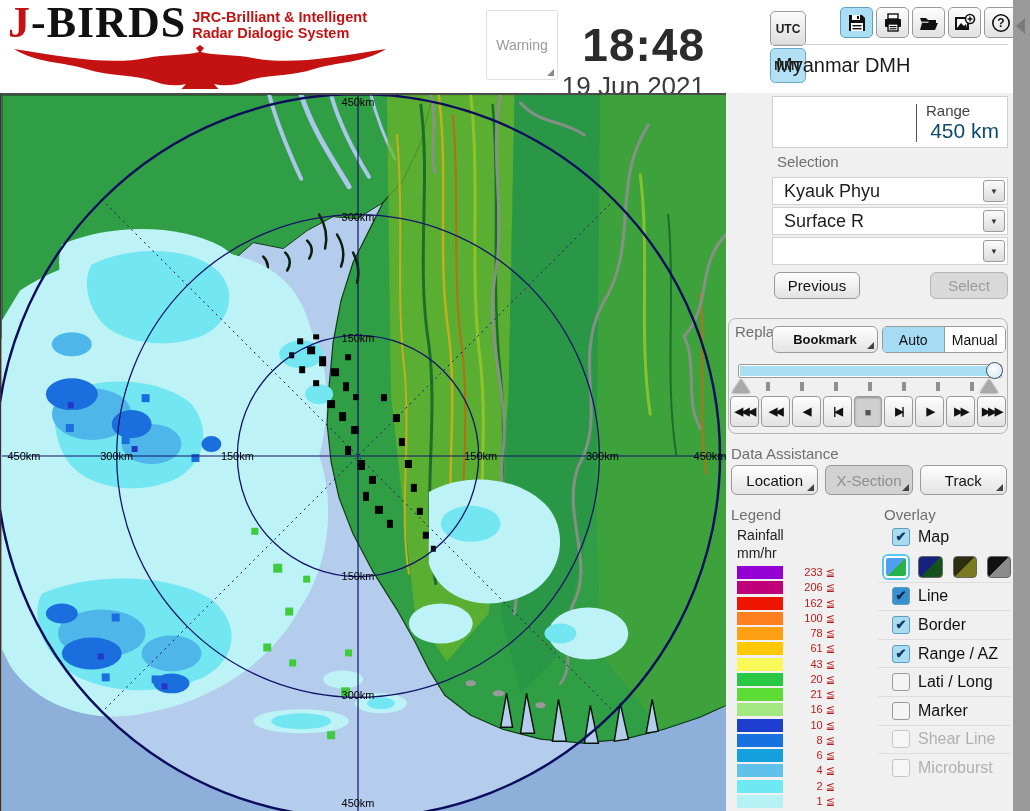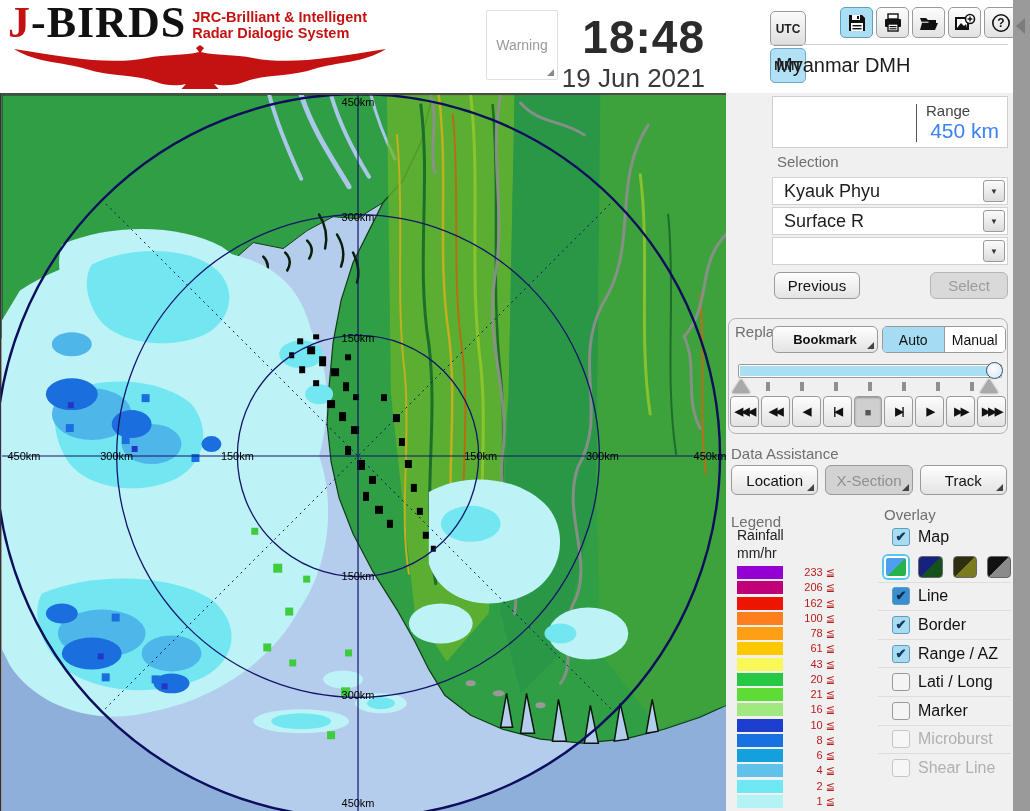--- a/index.html
+++ b/index.html
@@ -15,21 +15,21 @@
   .brand-j { color:#c41212; }
   .brand-sub { margin-left:6px; margin-top:6px; color:#c41212; font-weight:bold; font-size:14.5px; line-height:16px; white-space:nowrap; }
   .eagle { position:absolute; left:4px; top:40px; width:384px; height:46px; }
 
   .warning-btn { position:absolute; left:486px; top:10px; width:72px; height:70px; background:#fff;
     border:1px solid #e0e0e0; border-radius:2px; color:#999; font-size:14px; cursor:pointer; }
   .corner { position:absolute; right:3px; bottom:3px; width:0; height:0;
     border-left:7px solid transparent; border-bottom:7px solid #8a8a8a; }
   .corner.dark { border-bottom-color:#444; }
 
-  .clock { position:absolute; left:500px; top:12px; width:205px; text-align:right; color:#2b2b2b; }
+  .clock { position:absolute; left:500px; top:20px; width:205px; text-align:right; color:#2b2b2b; }
   .clock .time { font-size:46px; font-weight:bold; letter-spacing:1px; line-height:50px; }
   .clock .date { font-size:26px; color:#3a3a3a; line-height:32px; }
 
   .tzbox { position:absolute; left:722px; top:11px; width:37px;padding-left:48px; }
   .tz-btn { display:block; width:36px; height:35px; margin-bottom:2px; font-size:12px; font-weight:bold;
     color:#222; background:linear-gradient(#fbfbfb,#dedede); border:1px solid #9a9a9a; border-radius:5px; cursor:pointer; }
   .tz-btn.active { background:#b2e0f4; border-color:#6da9c9; }
 
   .toolbar { position:absolute; left:840px; top:7px; display:flex; gap:3px; }
   .tool-btn { width:33px; height:31px; background:linear-gradient(#fdfdfd,#e2e2e2);
@@ -52,21 +52,21 @@
   .zc-thumb { position:absolute; left:3px; top:164px; width:24px; height:13px; background:linear-gradient(#f6f6f6,#cfcfcf);
     border:1px solid #8f8f8f; border-radius:3px; cursor:pointer; }
 
   
   .panel { position:absolute; left:726px; top:93px; width:287px; height:718px; background:#f0f0f0; }
   .plabel { position:absolute; font-size:15px; color:#6f6f6f; }
 
   .range-card { position:absolute; left:46px; top:3px; width:236px; height:52px; background:#fff; border:1px solid #cfcfcf; }
   .range-div { position:absolute; left:143px; top:7px; width:1px; height:38px; background:#555; }
   .range-label { position:absolute; left:153px; top:5px; font-size:15px; color:#444; }
-  .range-value { position:absolute; right:8px; top:22px; font-size:21px; color:#3b82f6; }
+  .range-value { position:absolute; right:8px; top:22px; font-size:21px; color:#0c4a6e; }
 
   .sel-rows { position:absolute; left:46px; top:84px; width:236px; }
   .sel-row { position:relative; height:28px; margin-bottom:2px; background:#fff; border:1px solid #d2d2d2; }
   .sel-val { position:absolute; left:11px; top:3px; font-size:18px; color:#1d1d1d; }
   .dd-btn { position:absolute; right:2px; top:2px; width:22px; height:22px; font-size:8px; color:#333;
     background:linear-gradient(#fbfbfb,#dcdcdc); border:1px solid #9a9a9a; border-radius:3px; cursor:pointer; }
 
   .btn { background:linear-gradient(#fefefe,#e3e3e3); border:1px solid #9a9a9a; border-radius:6px;
     font-size:15px; color:#111; cursor:pointer; position:absolute; }
   .btn:disabled, .btn.disabled { background:#d9d9d9; color:#9b9b9b; border-color:#b5b5b5; }
@@ -501,21 +501,21 @@
         <button class="pb">▶▶▶</button>
       </div>
 
     <div class="plabel da-label" style="position:absolute;">Data Assistance</div>
     <div class="da-row" id="da-row">
         <button class="da-btn"><span>Location</span><span class="corner dark"></span></button>
         <button class="da-btn pressed"><span>X-Section</span><span class="corner dark"></span></button>
         <button class="da-btn"><span>Track</span><span class="corner dark"></span></button>
       </div>
 
-    <div class="plabel legend-title" style="position:absolute;margin-top:7px;">Legend</div>
+    <div class="plabel legend-title" style="position:absolute;">Legend</div>
     <div class="plabel overlay-title" style="position:absolute;">Overlay</div>
 
     <div class="lg-unit">
       <div>Rainfall</div>
       <div>mm/hr</div>
     </div>
     <div class="lg-rows" id="legend-rows">
         <div class="lg-row">
           <span class="lg-sw" style="background: rgb(148, 0, 211);"></span>
           <span class="lg-label">233 ≦</span>
@@ -608,25 +608,25 @@
         <div class="ov-row">
           <span class="ov-box"></span>
           <span class="ov-lab">Lati / Long</span>
         </div>
         <div class="ov-row">
           <span class="ov-box"></span>
           <span class="ov-lab">Marker</span>
         </div>
         <div class="ov-row dis">
           <span class="ov-box"></span>
-          <span class="ov-lab">Microburst</span>
+          <span class="ov-lab">Shear Line</span>
         </div>
         <div class="ov-row dis">
           <span class="ov-box"></span>
-          <span class="ov-lab">Shear Line</span>
+          <span class="ov-lab">Microburst</span>
         </div>
       </div>
   </div>
 
   <div class="rightstrip">
     <div class="collapse-tri"></div>
   </div>
 </div>
 
 </body></html>

